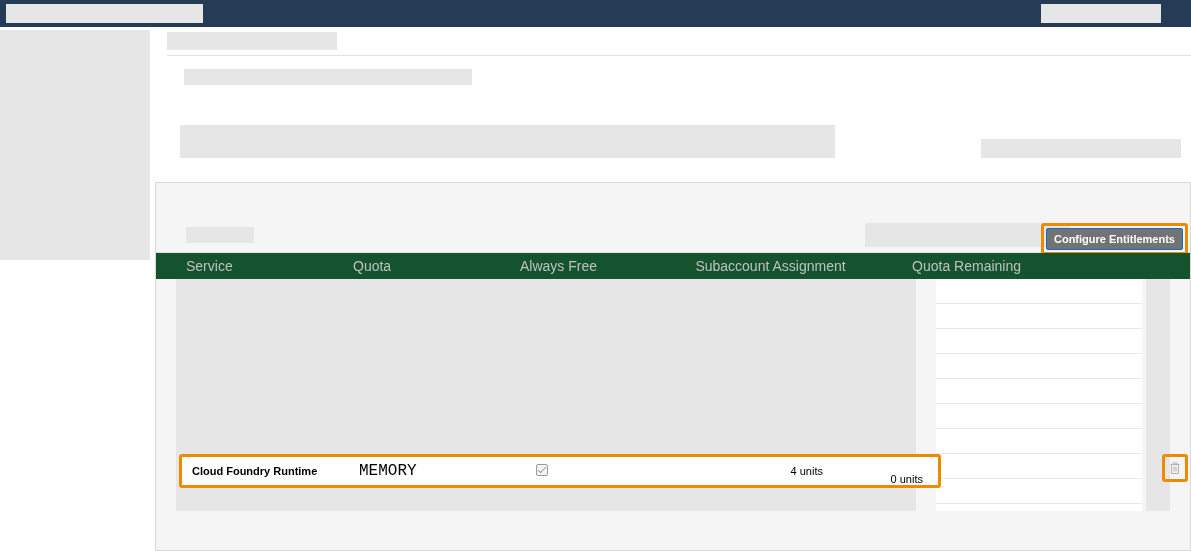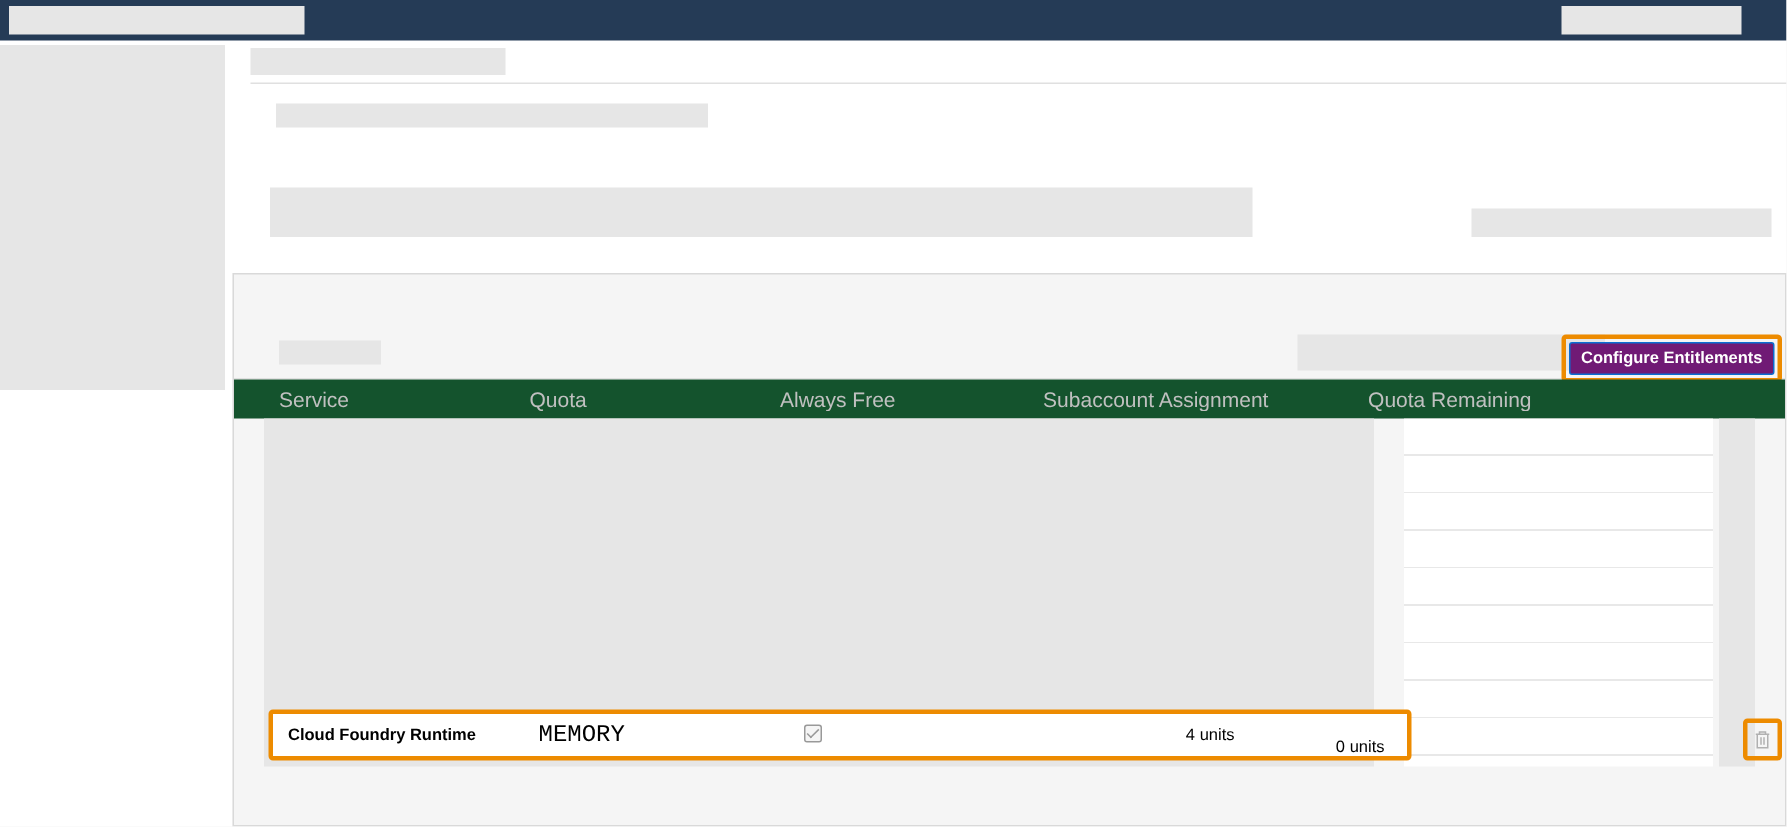--- a/index.html
+++ b/index.html
@@ -122,21 +122,21 @@
     }
     .config-btn-wrap {
       position: absolute;
       right: 2px;
       bottom: -3px;
       border: 3px solid #ed8b00;
       border-radius: 3px;
       padding: 2px;
     }
     .config-btn {
-      background: #701a75;
+      background: #737373;
       border: 1px solid #0a6ed1;
       color: #fff;
       font-size: 11px;
       font-weight: bold;
       padding: 4px 7px;
       cursor: pointer;
       border-radius: 2px;
     }
     .table-area {
       position: relative;
@@ -187,24 +187,24 @@
       right: 0;
       top: 0;
       width: 24px;
       height: 232px;
       background: #e6e6e6;
     }
     .row-highlighted {
       position: absolute;
       left: 5px;
       right: 0;
-      bottom: 4px;
+      bottom: 17px;
       height: 40px;
       display: flex;
-      align-items: flex-end;
+      align-items: flex-start;
     }
     .row-box {
       border: 3px solid #ed8b00;
       border-radius: 3px;
       height: 34px;
       display: flex;
       align-items: center;
       padding-left: 10px;
       margin-left: 18px;
       width: 762px;

